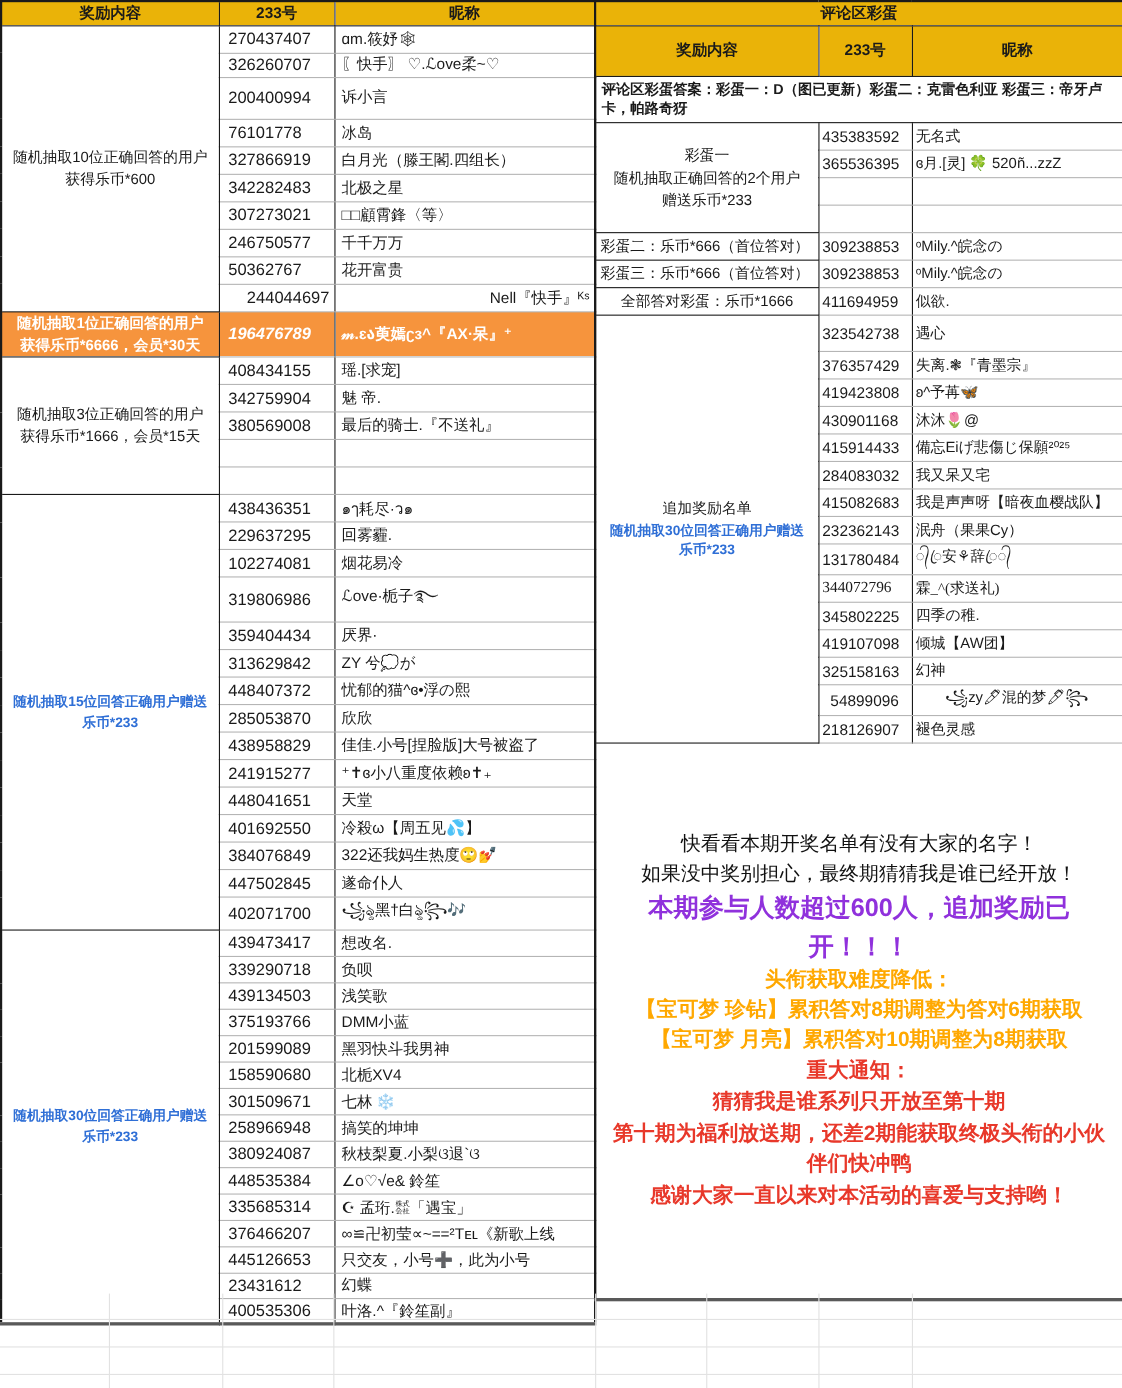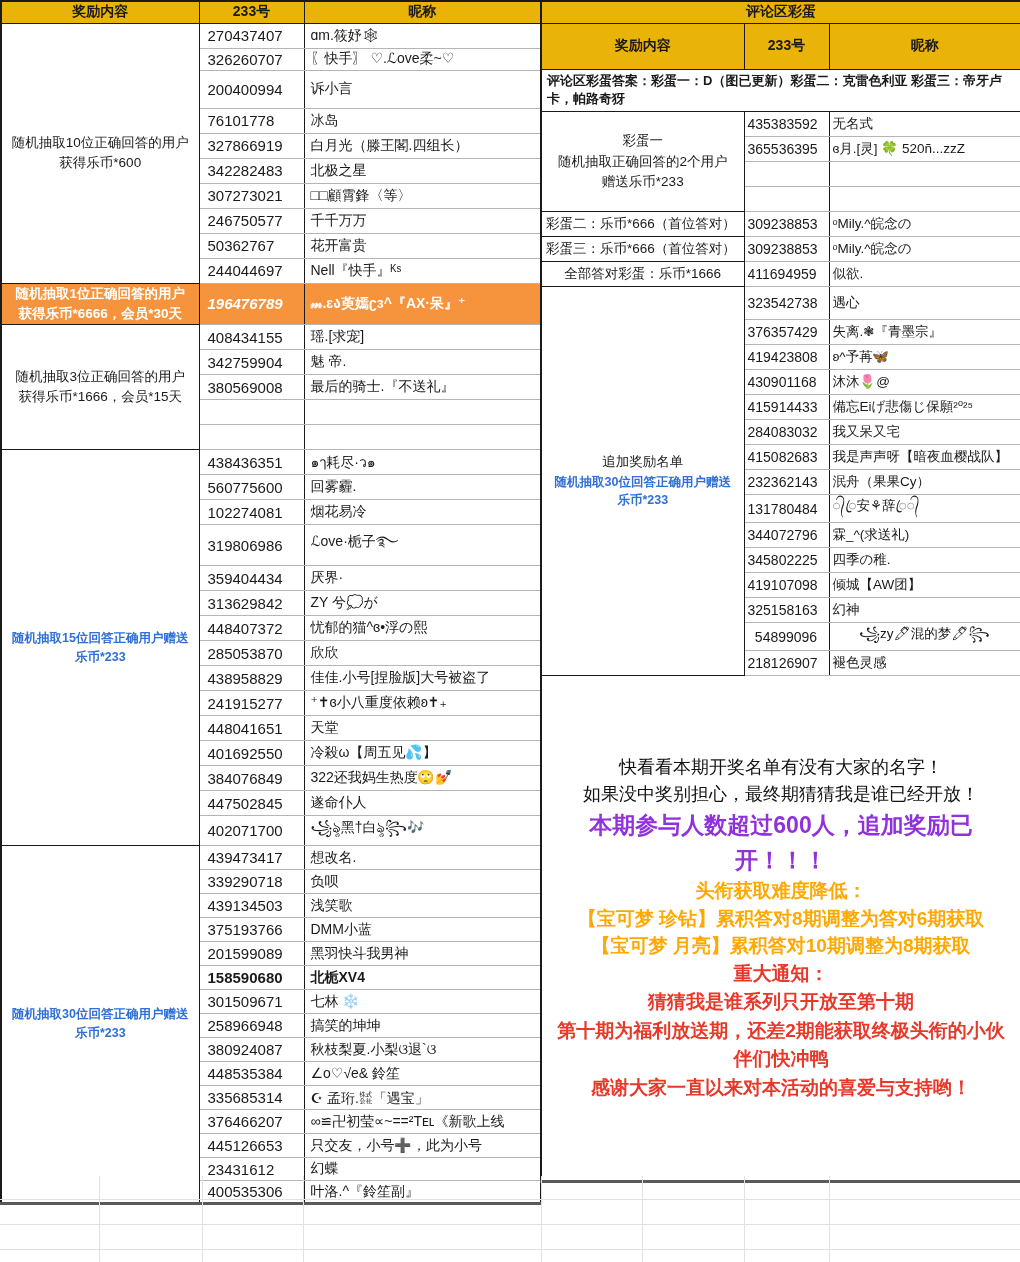--- a/index.html
+++ b/index.html
@@ -86,21 +86,21 @@
           <td class="nick">□□顧霄鋒〈等〉</td>
         </tr>
         <tr style="height: 25px;">
           <td class="num">246750577</td>
           <td class="nick">千千万万</td>
         </tr>
         <tr style="height: 25px;">
           <td class="num">50362767</td>
           <td class="nick">花开富贵</td>
         </tr>
-        <tr style="height: 25px;">
+        <tr style="height: 25px; text-align: right;">
           <td class="num">244044697</td>
           <td class="nick">Nell『快手』ᴷˢ</td>
         </tr>
         <tr class="orange-row" style="height: 33px;">
           <td class="reward" rowspan="1">随机抽取1位正确回答的用户
 获得乐币*6666，会员*30天</td>
           <td class="num sec-top">196476789</td>
           <td class="nick sec-top">𝓂.ɛა萸嫣ʗɜ^『AX·呆』⁺</td>
         </tr>
         <tr style="height: 25px;">
@@ -125,21 +125,21 @@
           <td class="num"></td>
           <td class="nick"></td>
         </tr>
         <tr style="height: 25px;">
           <td class="reward blue" rowspan="15">随机抽取15位回答正确用户赠送
 乐币*233</td>
           <td class="num sec-top">438436351</td>
           <td class="nick sec-top">๑ๅ耗尽·ว๑</td>
         </tr>
         <tr style="height: 25px;">
-          <td class="num">560775600</td>
+          <td class="num">229637295</td>
           <td class="nick">回雾霾.</td>
         </tr>
         <tr style="height: 25px;">
           <td class="num">102274081</td>
           <td class="nick">烟花易冷</td>
         </tr>
         <tr style="height: 25px;">
           <td class="num">319806986</td>
           <td class="nick">ℒove·栀子࿐</td>
         </tr>
@@ -202,21 +202,21 @@
           <td class="nick">浅笑歌</td>
         </tr>
         <tr style="height: 24px;">
           <td class="num">375193766</td>
           <td class="nick">DMM小蓝</td>
         </tr>
         <tr style="height: 24px;">
           <td class="num">201599089</td>
           <td class="nick">黑羽快斗我男神</td>
         </tr>
-        <tr style="height: 24px; font-weight: bold;">
+        <tr style="height: 24px;">
           <td class="num">158590680</td>
           <td class="nick">北栀XV4</td>
         </tr>
         <tr style="height: 24px;">
           <td class="num">301509671</td>
           <td class="nick">七林 ❄️</td>
         </tr>
         <tr style="height: 24px;">
           <td class="num">258966948</td>
           <td class="nick">搞笑的坤坤</td>
@@ -335,21 +335,21 @@
           <td class="nick">我是声声呀【暗夜血樱战队】</td>
         </tr>
         <tr style="height: 25px;">
           <td class="num">232362143</td>
           <td class="nick">泯舟（果果Cy）</td>
         </tr>
         <tr style="height: 25px;">
           <td class="num">131780484</td>
           <td class="nick">᭄ꦿ安⚘辞ꦿ᭄</td>
         </tr>
-        <tr style="height: 25px;">
+        <tr style="height: 25px; font-family: Liberation Serif, serif;">
           <td class="num">344072796</td>
           <td class="nick">霖_^(求送礼)</td>
         </tr>
         <tr style="height: 25px;">
           <td class="num">345802225</td>
           <td class="nick">四季の稚.</td>
         </tr>
         <tr style="height: 25px;">
           <td class="num">419107098</td>
           <td class="nick">倾城【AW团】</td>

